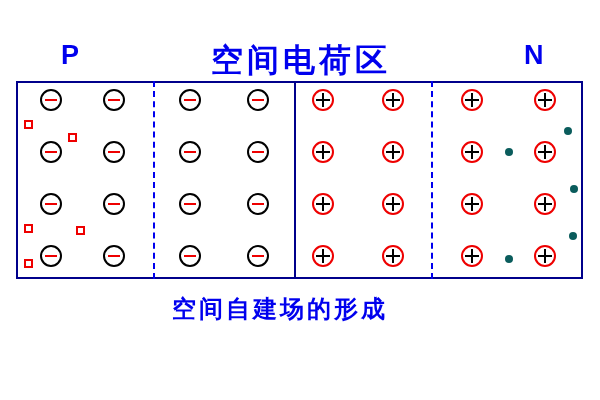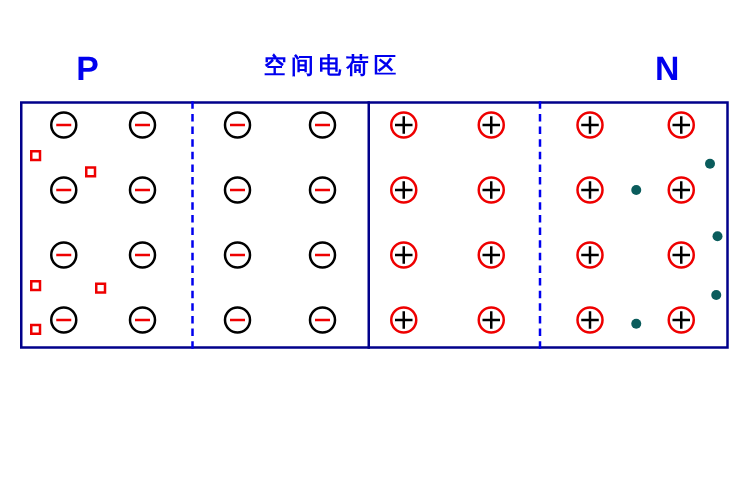--- a/index.html
+++ b/index.html
@@ -7,21 +7,21 @@
     width:600px;height:400px;background:#ffffff;
     font-family:"Liberation Sans","DejaVu Sans",sans-serif;
     overflow:hidden;position:relative;
   }
   #stage{position:absolute;left:0;top:0;width:600px;height:400px;}
 
   
   .lbl{position:absolute;color:#0000ee;white-space:nowrap;user-select:none;}
   .lbl-p{left:61px;top:42px;font-size:27px;font-weight:bold;line-height:1;}
   .lbl-n{left:524px;top:42px;font-size:27px;font-weight:bold;line-height:1;}
-  .lbl-scr{left:211px;top:44px;font-size:18px;letter-spacing:4px;line-height:1;
+  .lbl-scr{left:211px;top:44px;font-size:32px;letter-spacing:4px;line-height:1;
            font-family:"DejaVu Sans",sans-serif;font-weight:bold;}
   .lbl-cap{left:172px;top:297px;font-size:24px;letter-spacing:3px;line-height:1;
            font-family:"DejaVu Sans",sans-serif;font-weight:bold;}
 
   
   .box{position:absolute;left:16px;top:81px;width:567px;height:198px;
        border:2px solid #00008b;box-sizing:border-box;background:transparent;}
 
   
   .vline{position:absolute;width:0;border-left-width:2px;border-left-style:solid;}
@@ -186,13 +186,14 @@
       <div class="hole" style="left: 24px; top: 259px;"></div>
     </div>
   <div id="electrons">
       <div class="electron" style="left: 564px; top: 127px;"></div>
       <div class="electron" style="left: 505px; top: 148px;"></div>
       <div class="electron" style="left: 570px; top: 185px;"></div>
       <div class="electron" style="left: 569px; top: 232px;"></div>
       <div class="electron" style="left: 505px; top: 255px;"></div>
     </div>
 
+  <div class="lbl lbl-cap">空间自建场的形成</div>
 </div>
 
 </body></html>

